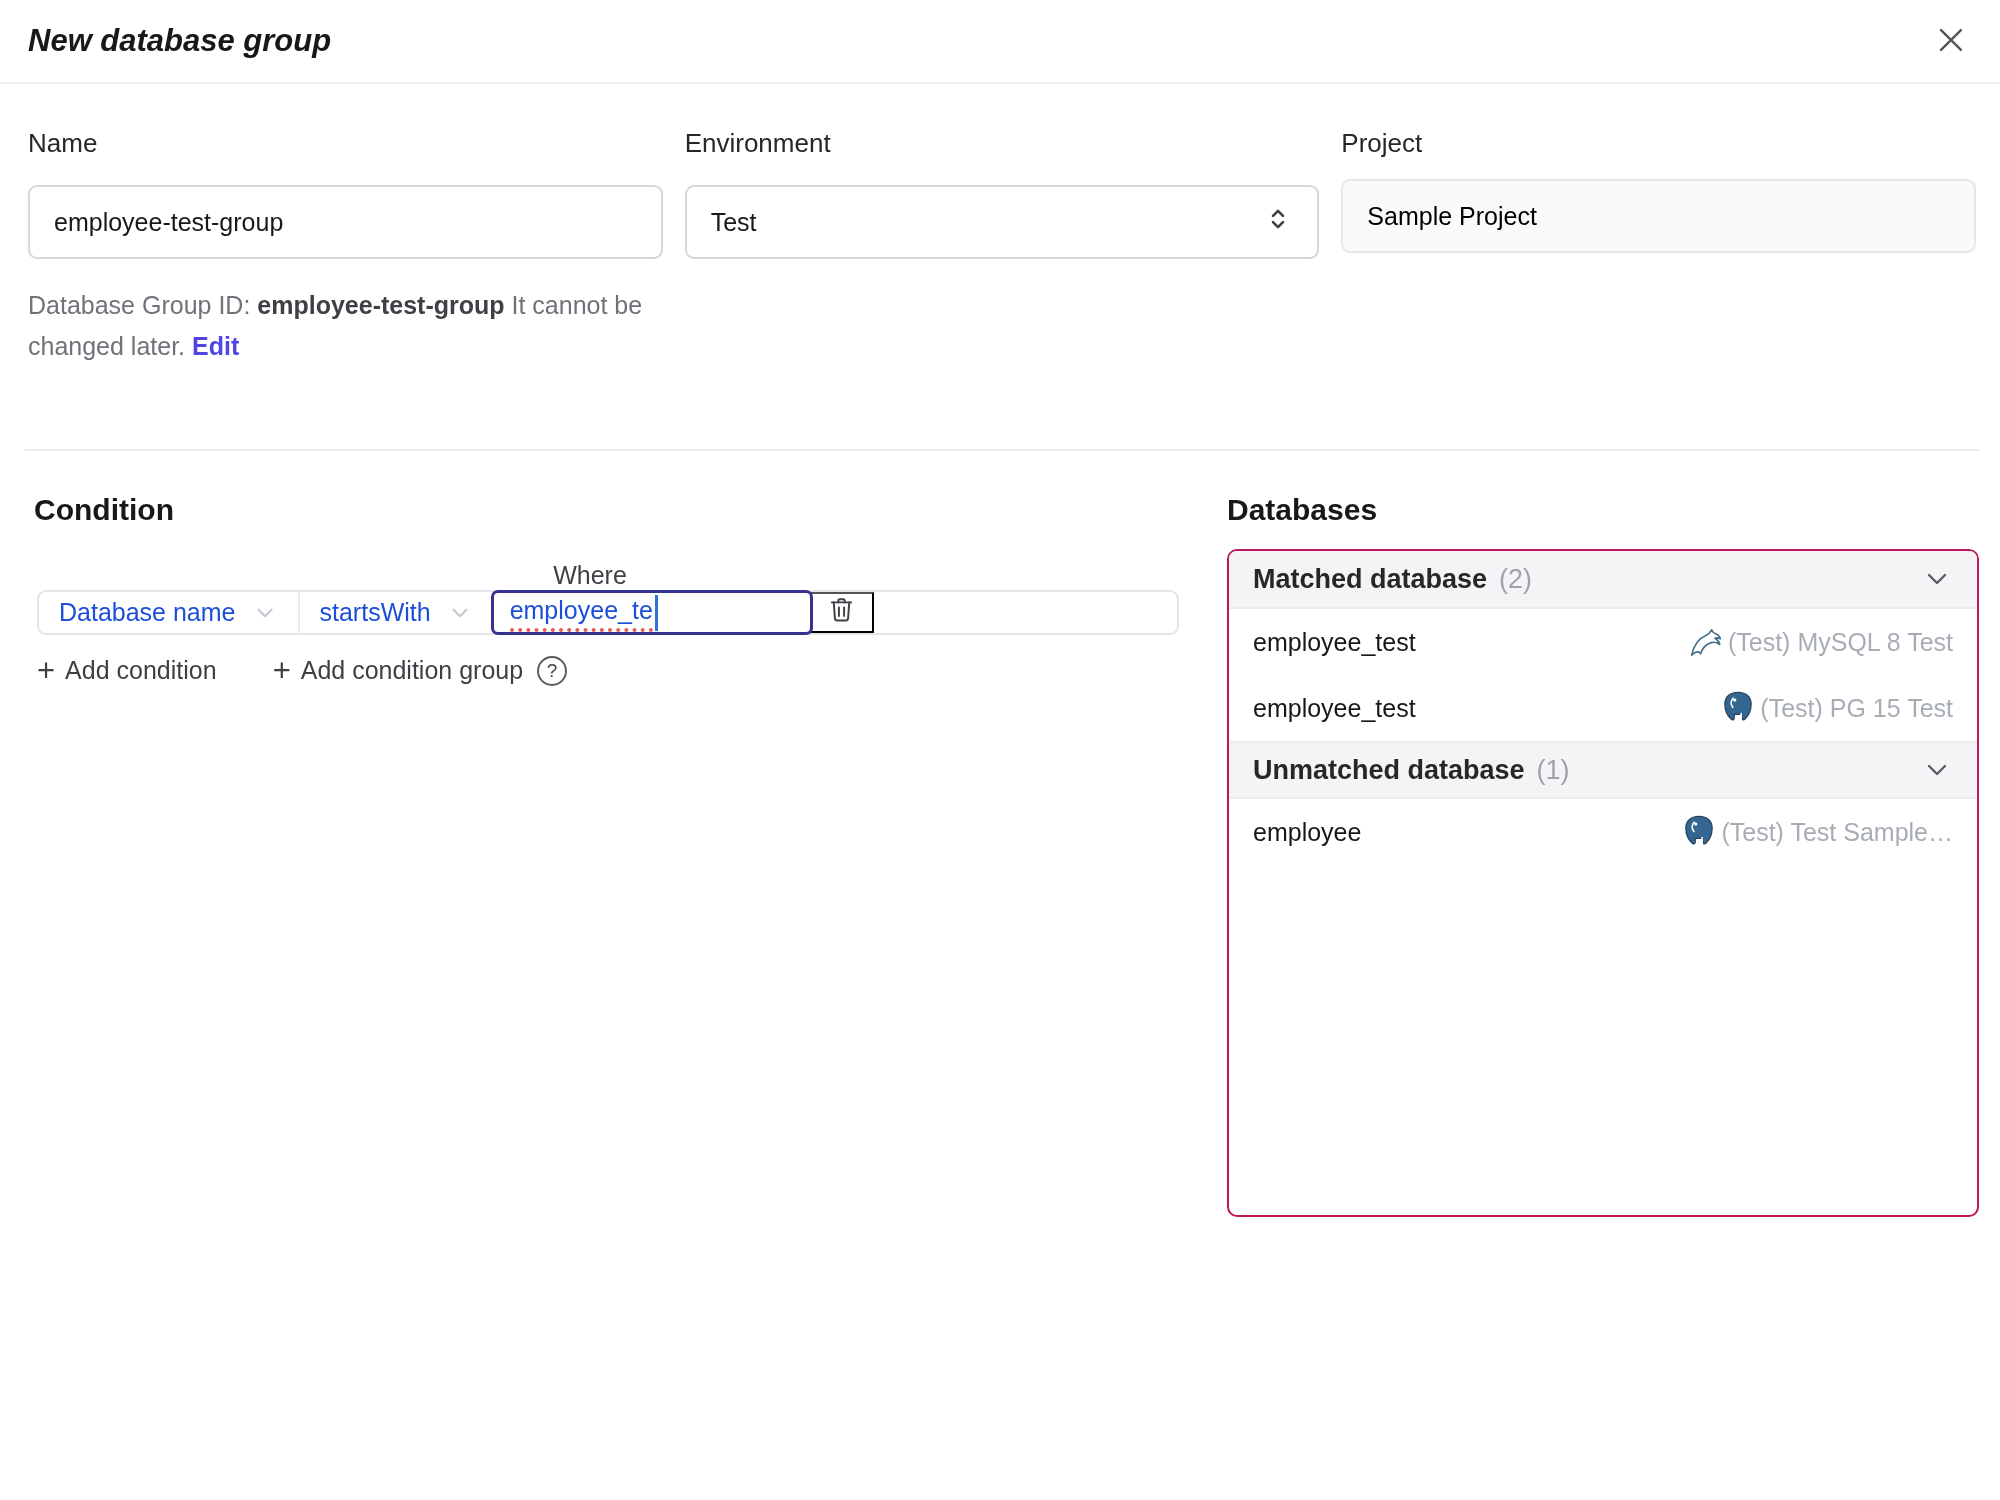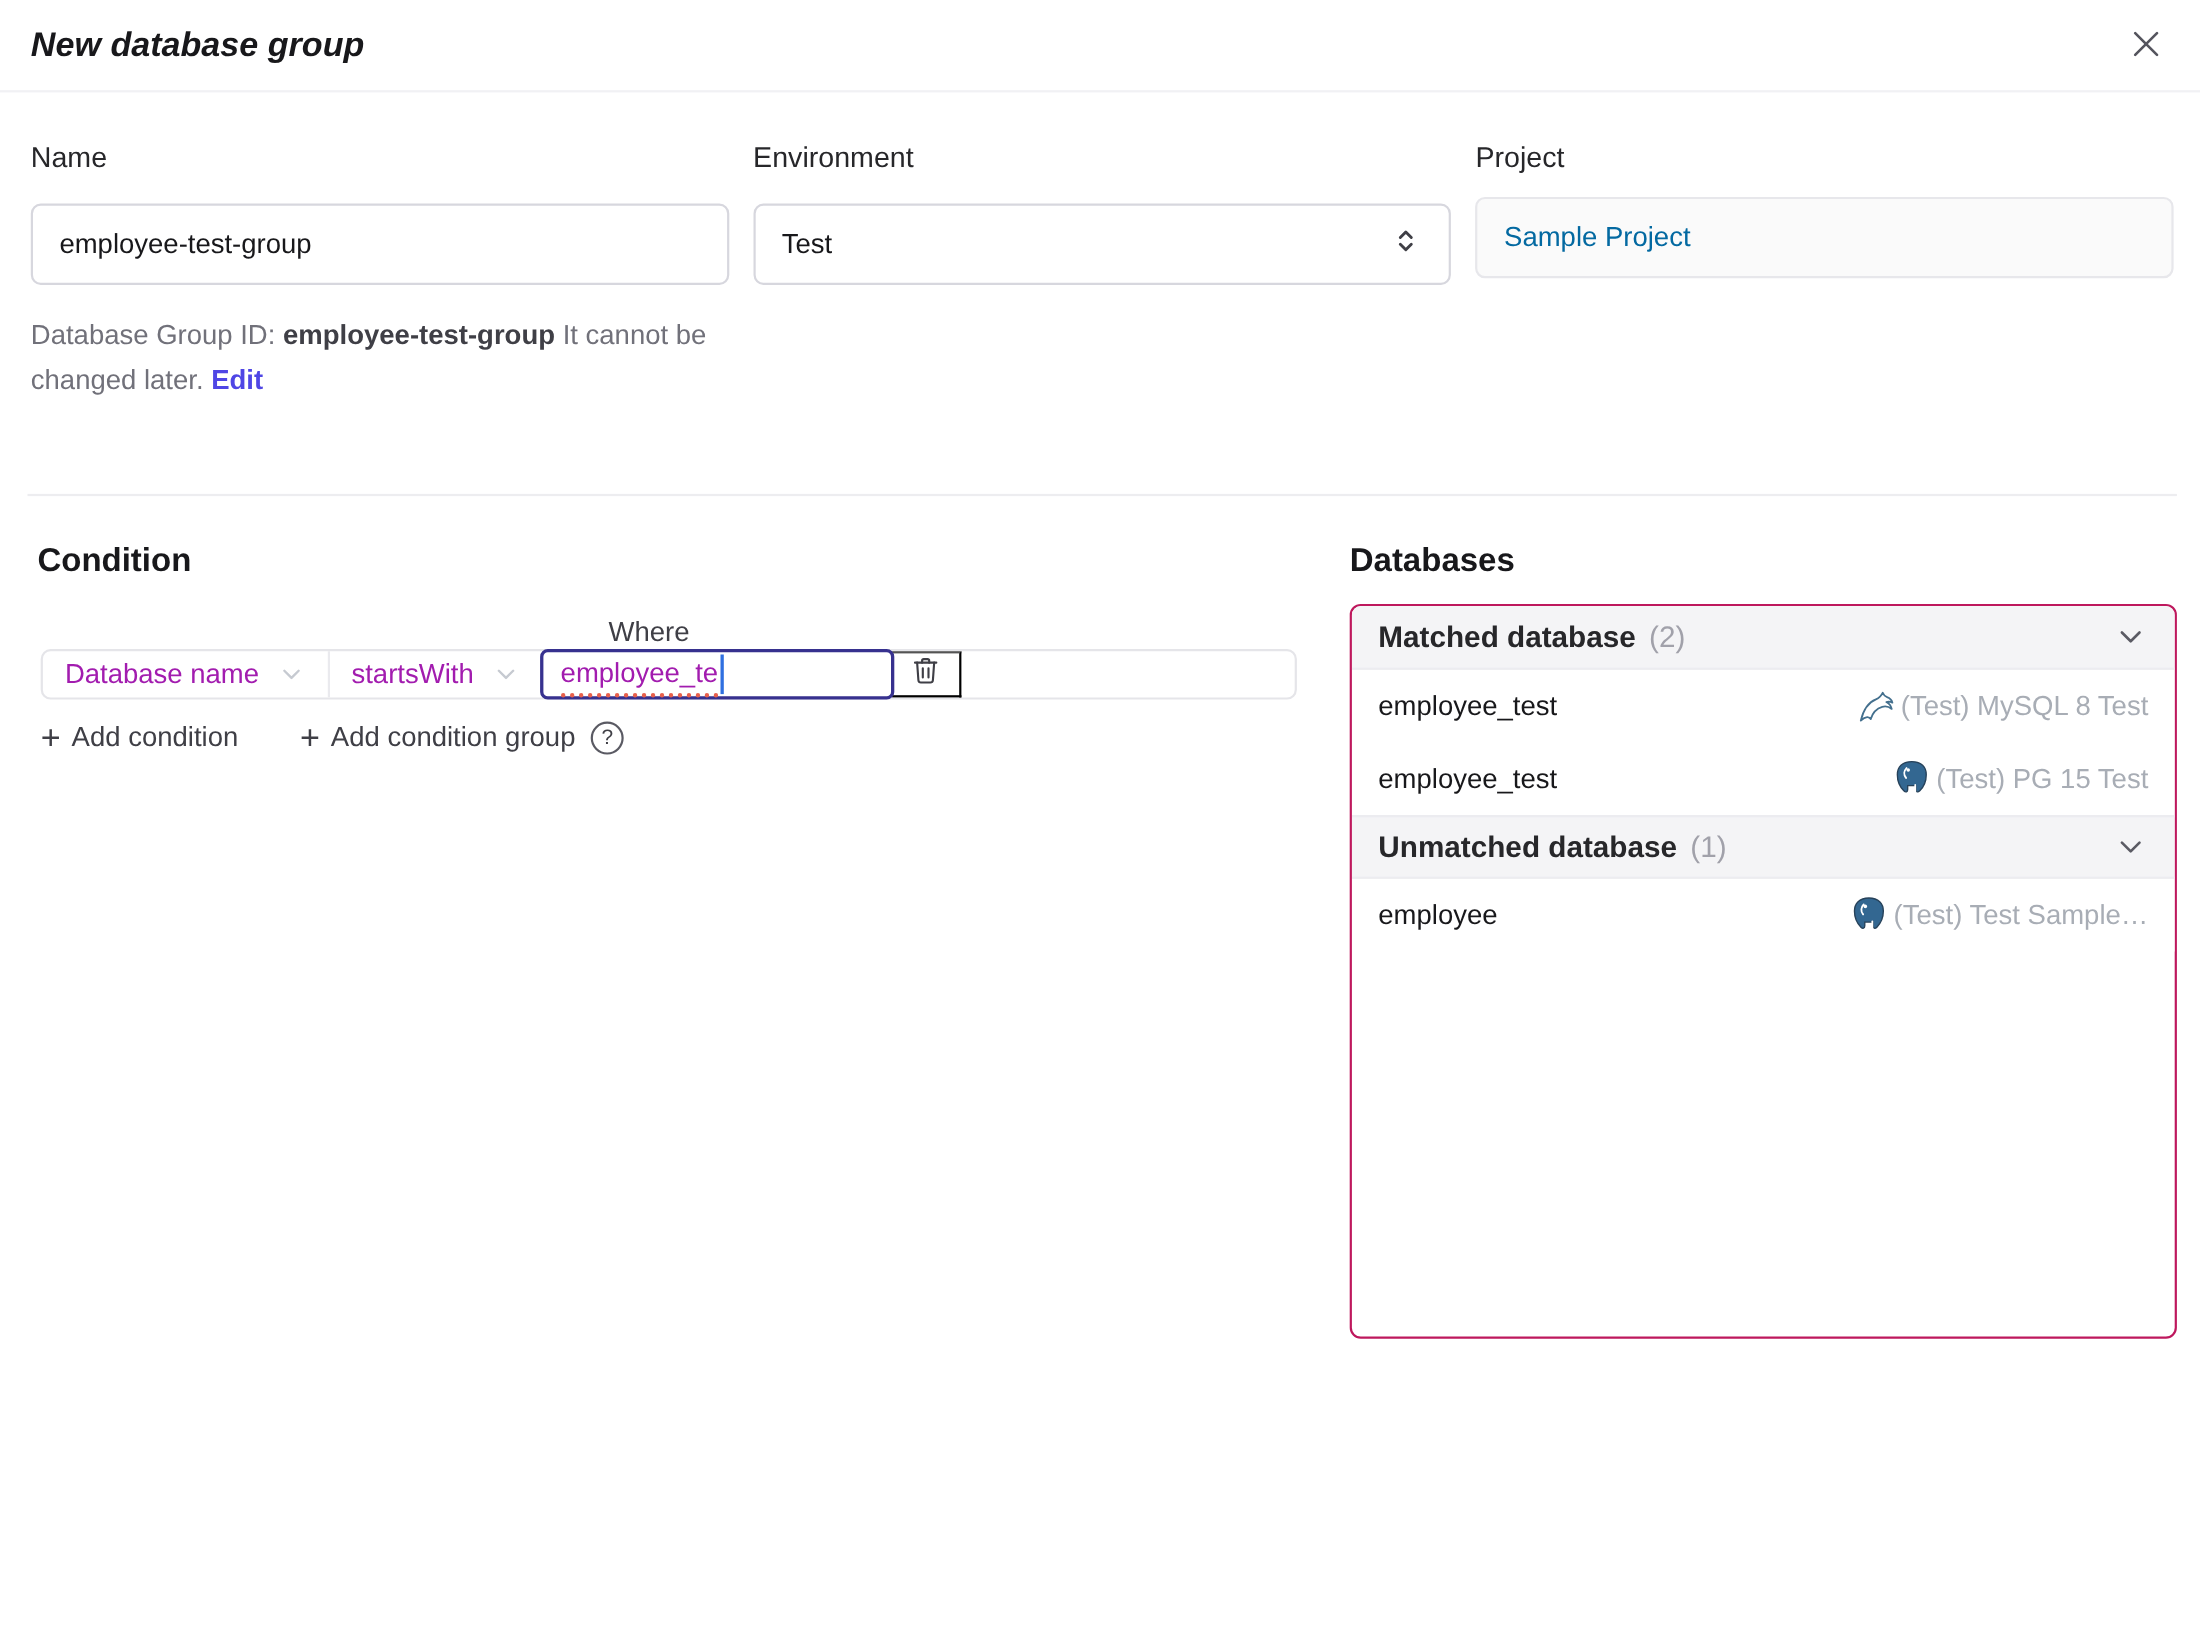--- a/index.html
+++ b/index.html
@@ -22,34 +22,34 @@
     padding:44px 24px 0 28px;
   }
   .field-label { font-size:26px; font-weight:500; color:#27272a; display:block; }
   .text-input, .select-box {
     margin-top:26px; height:74px; width:100%;
     border:2px solid #d7d7de; border-radius:9px;
     font-size:25px; color:#18181b; padding:0 24px;
     font-family:"Liberation Sans", sans-serif; background:#fff;
   }
   .select-box { display:flex; align-items:center; justify-content:space-between; cursor:pointer; }
-  .project-input { background:#fafafa; color:#0369a1; border-color:#e7e7eb;margin-top:20px; }
+  .project-input { background:#fafafa; color:#000000; border-color:#e7e7eb;margin-top:20px; }
   .hint { margin-top:26px; font-size:25px; line-height:1.62; color:#71717a; max-width:640px; }
   .hint .hint-id { color:#3f3f46; font-weight:700; }
   .hint .edit-link { color:#4f46e5; font-weight:600; text-decoration:none; cursor:pointer; }
   .section-divider { border:none; border-top:2px solid #ededf0; margin:58px 21px 0 25px; }
   
   .lower { display:grid; grid-template-columns:1fr 752px; column-gap:48px; padding:42px 21px 0 28px; }
   .section-heading { font-size:30px; font-weight:600; color:#18181b; margin:0; }
   .cond-left .section-heading { padding-left:6px; }
   
   .cond-row { margin-top:34px; display:flex; align-items:stretch; height:58px; padding-left:9px;flex-direction:column; }
   .where-label { font-size:25px; color:#3f3f46; align-self:center; margin-right:36px; }
   .cond-group { display:flex; align-items:stretch; border:2px solid #e5e5e9; border-radius:9px; background:#fff; }
-  .seg { display:flex; align-items:center; gap:16px; padding:0 20px; font-size:25px; color:#a21caf; cursor:pointer;text-align:right; }
+  .seg { display:flex; align-items:center; gap:16px; padding:0 20px; font-size:25px; color:#1d4ed8; cursor:pointer;text-align:right; }
   .seg + .seg { border-left:2px solid #eaeaee; }
   .chev-sm { display:flex; }
   .seg-input {
     border:3px solid #37318f; border-radius:7px; margin:-2px;
     width:322px; padding:0 16px; z-index:1; background:#fff; cursor:text;
   }
   .seg-input.seg { border-left:3px solid #37318f; }
   .spell-underline { border-bottom:4px dotted #e8604c; padding-bottom:4px; }
   .caret { display:inline-block; width:3px; height:36px; background:#2f6fe0; margin-left:2px; vertical-align:middle; }
   .seg-trash { border-left:none !important; padding:0 15px; justify-content:center; cursor:pointer; background:none; }

